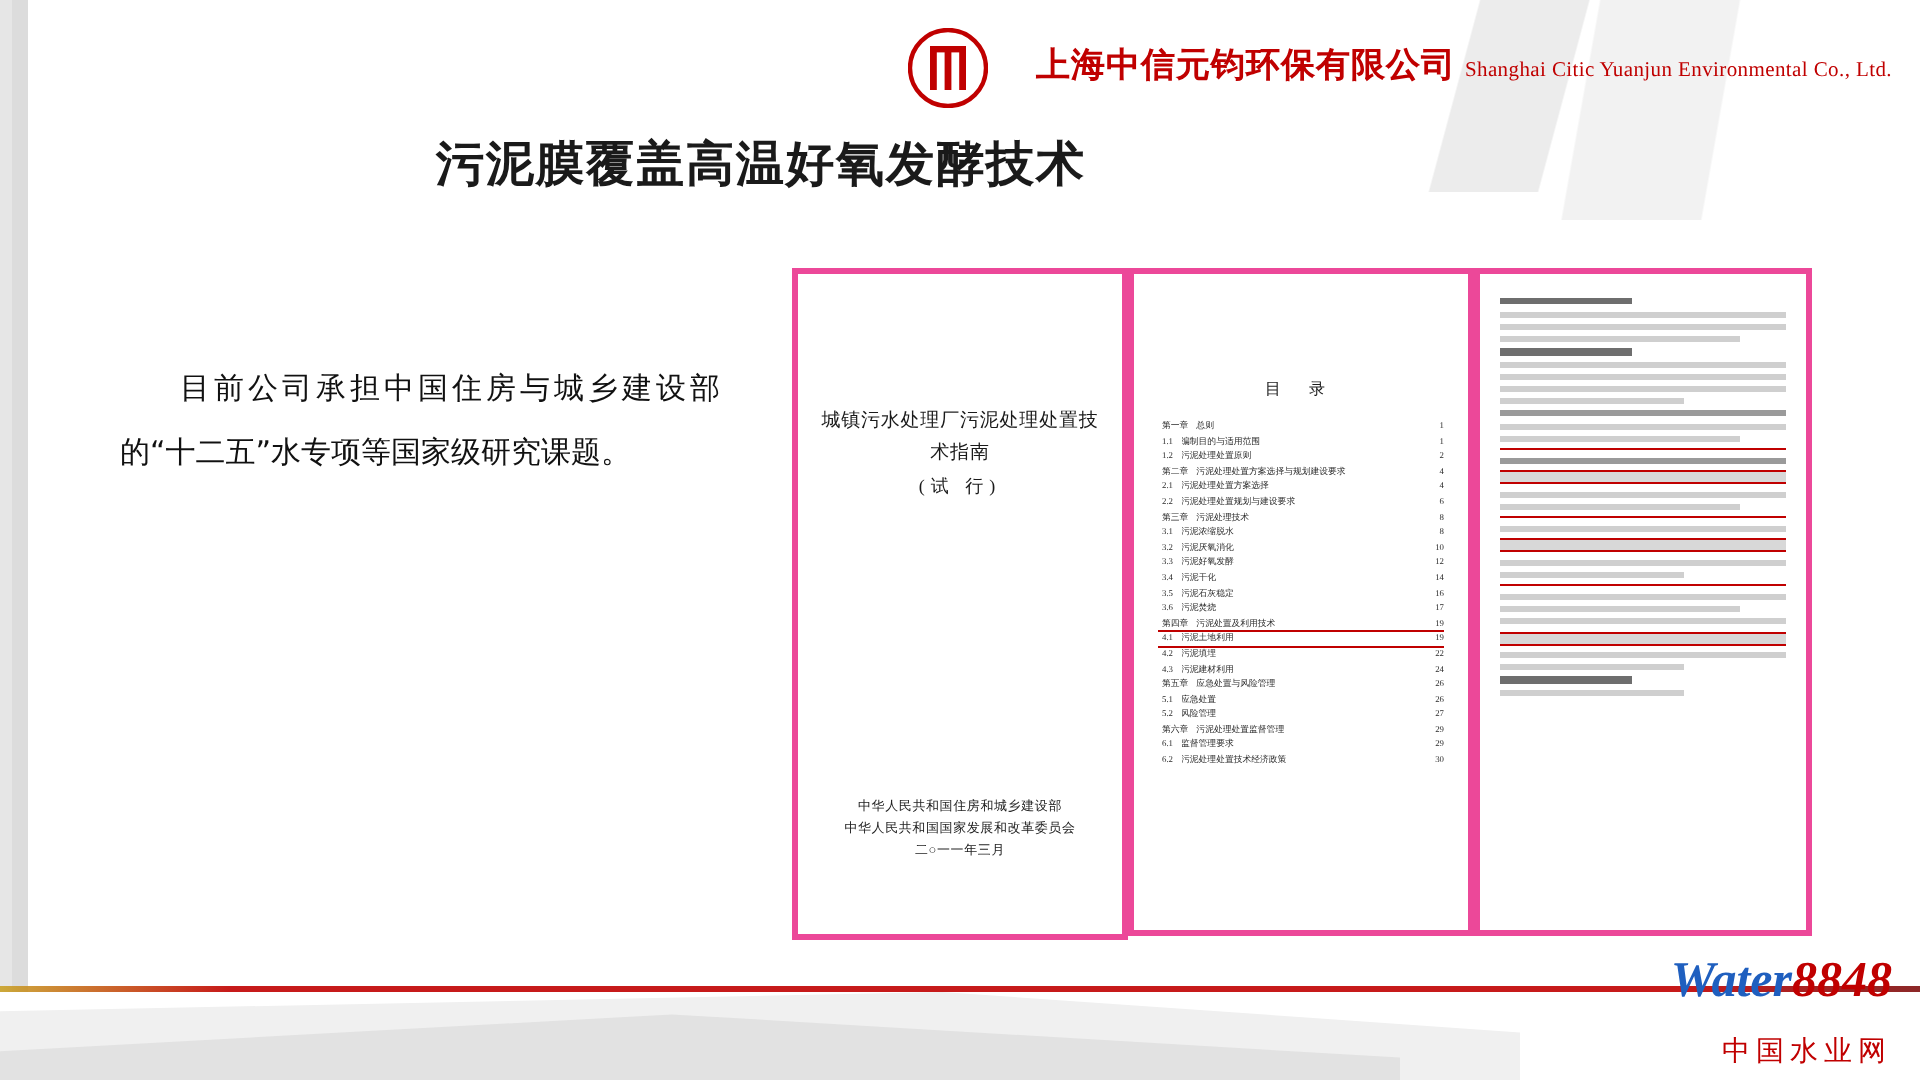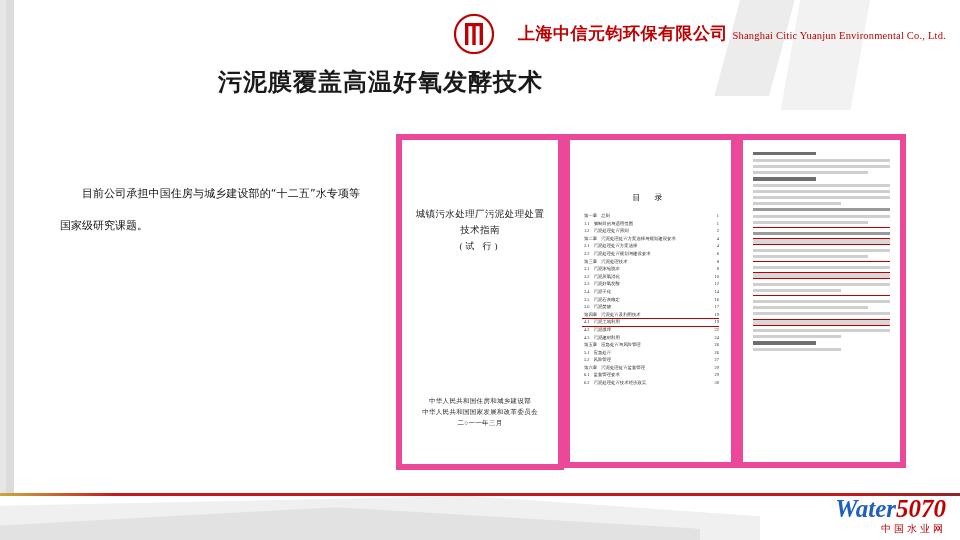--- a/index.html
+++ b/index.html
@@ -103,21 +103,21 @@
     letter-spacing: 1px;
     white-space: nowrap;
   }
   
   .body-text {
     position: absolute;
     left: 60px;
     top: 178px;
     width: 300px;
     font-family: "DejaVu Sans", "Liberation Sans", sans-serif;
-    font-size: 11px;
+    font-size: 15px;
     line-height: 32px;
     color: #111111;
     text-align: justify;
   }
   .body-text p {
     margin: 0 0 2px 0;
     text-indent: 2em;
   }
   .hl {
     color: #c00000;
@@ -128,21 +128,21 @@
     position: absolute;
     left: 396px;
     top: 134px;
     width: 510px;
     height: 340px;
   }
   .doc-page {
     position: absolute;
     top: 0;
     background: #ffffff;
-    border: 6px solid #ec4899;
+    border: 3px solid #ec4899;
     box-sizing: border-box;
     overflow: hidden;
   }
   .doc-cover {
     left: 0;
     width: 168px;
     height: 336px;
     padding: 16px;
   }
   .doc-toc {
@@ -314,24 +314,24 @@
     font-weight: bold;
     font-style: italic;
     color: #1f5fbf;
     letter-spacing: 0px;
   }
   .wm-main .wm-red {
     color: #c00000;
   }
   .wm-sub {
     font-family: "DejaVu Sans", "Liberation Sans", sans-serif;
-    font-size: 10px;
+    font-size: 14px;
     color: #c00000;
     letter-spacing: 3px;
-    margin-top: 1px;
+    margin-top: 15px;
   }
 </style>
 </head>
 <body>
 
 <div class="slide">
 
   <div class="left-band">
     <div class="left-band-inner"></div>
   </div>
@@ -534,17 +534,17 @@
 
   </div>
 
   <div class="bottom-band">
     <div class="bottom-wave"></div>
     <div class="bottom-wave2"></div>
   </div>
   <div class="bottom-line"></div>
 
   <div class="watermark">
-    <div class="wm-main"><span>Water</span><span class="wm-red">5070</span></div>
+    <div class="wm-main"><span>Water</span><span class="wm-red">8848</span></div>
     <div class="wm-sub">中国水业网</div>
   </div>
 
 </div>
 
 </body></html>

